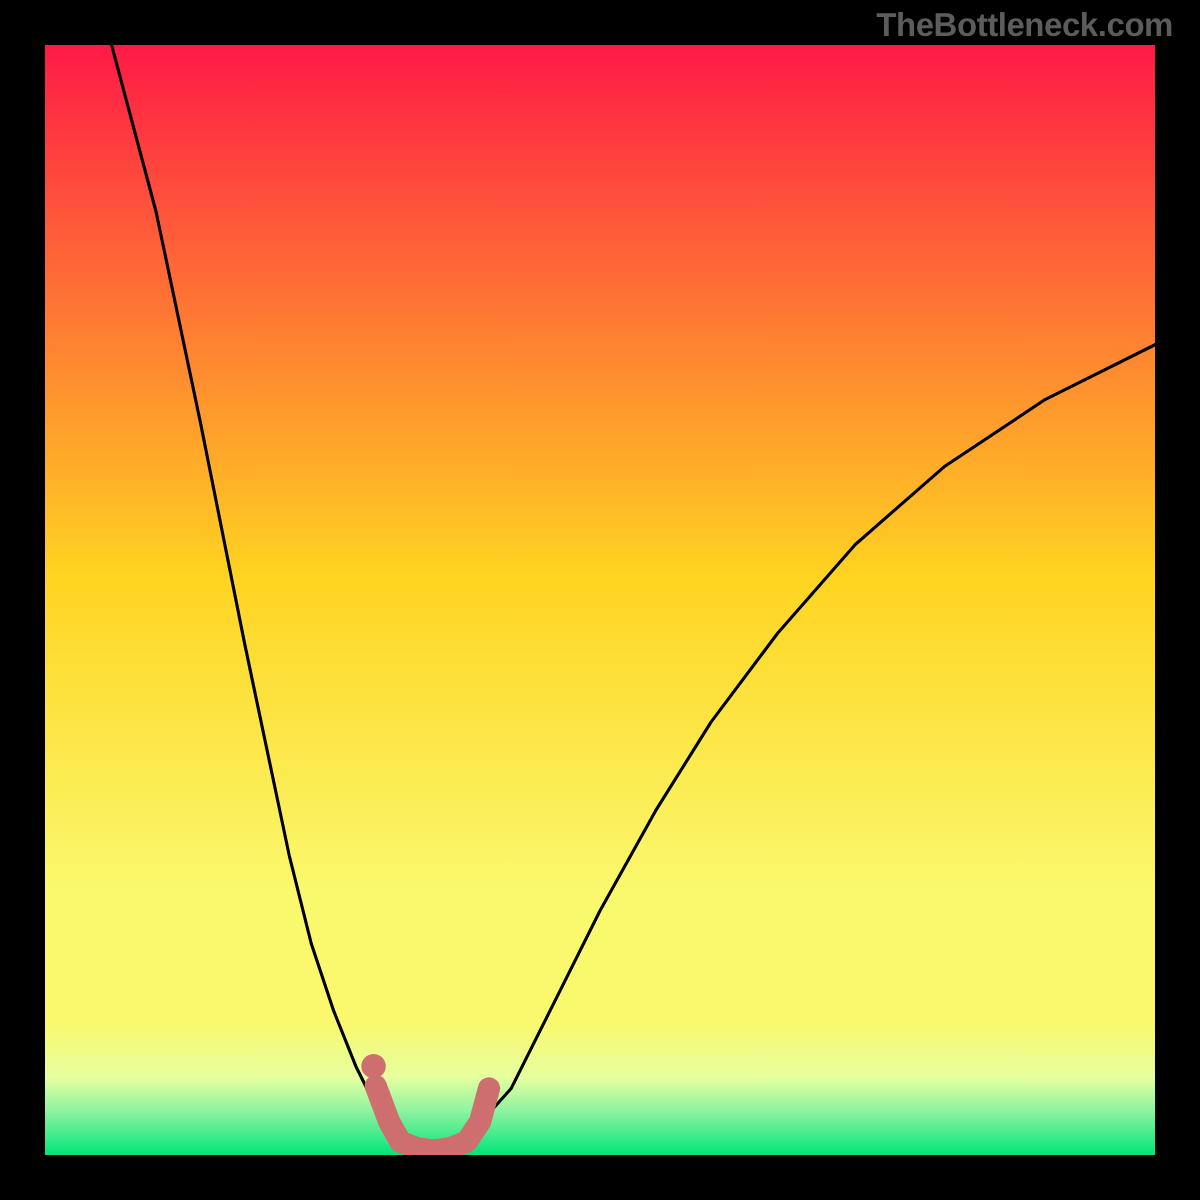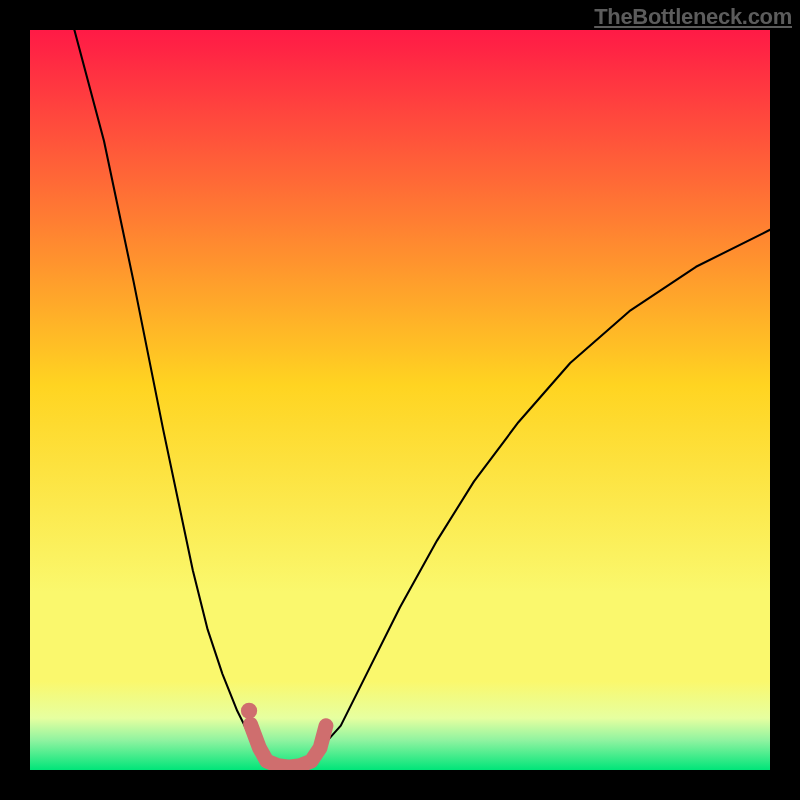--- a/index.html
+++ b/index.html
@@ -24,28 +24,27 @@
     height: 740px;
   }
   .plot-area svg {
     display: block;
     width: 100%;
     height: 100%;
   }
   .watermark {
     position: absolute;
     top: 4px;
-    right: 8px;
+    right: 18px;
     color: #5c5c5c;
     font-size: 22px;
     font-weight: bold;
     letter-spacing: -0.3px;
     text-align: center;
     user-select: none;
-    text-decoration: underline;
   }
 </style>
 </head>
 <body>
 
 <div class="chart-root">
   <div class="watermark">TheBottleneck.com</div>
   <div class="plot-area">
     <svg id="chart-svg" viewBox="0 0 100 100" preserveAspectRatio="none">
       <defs>

